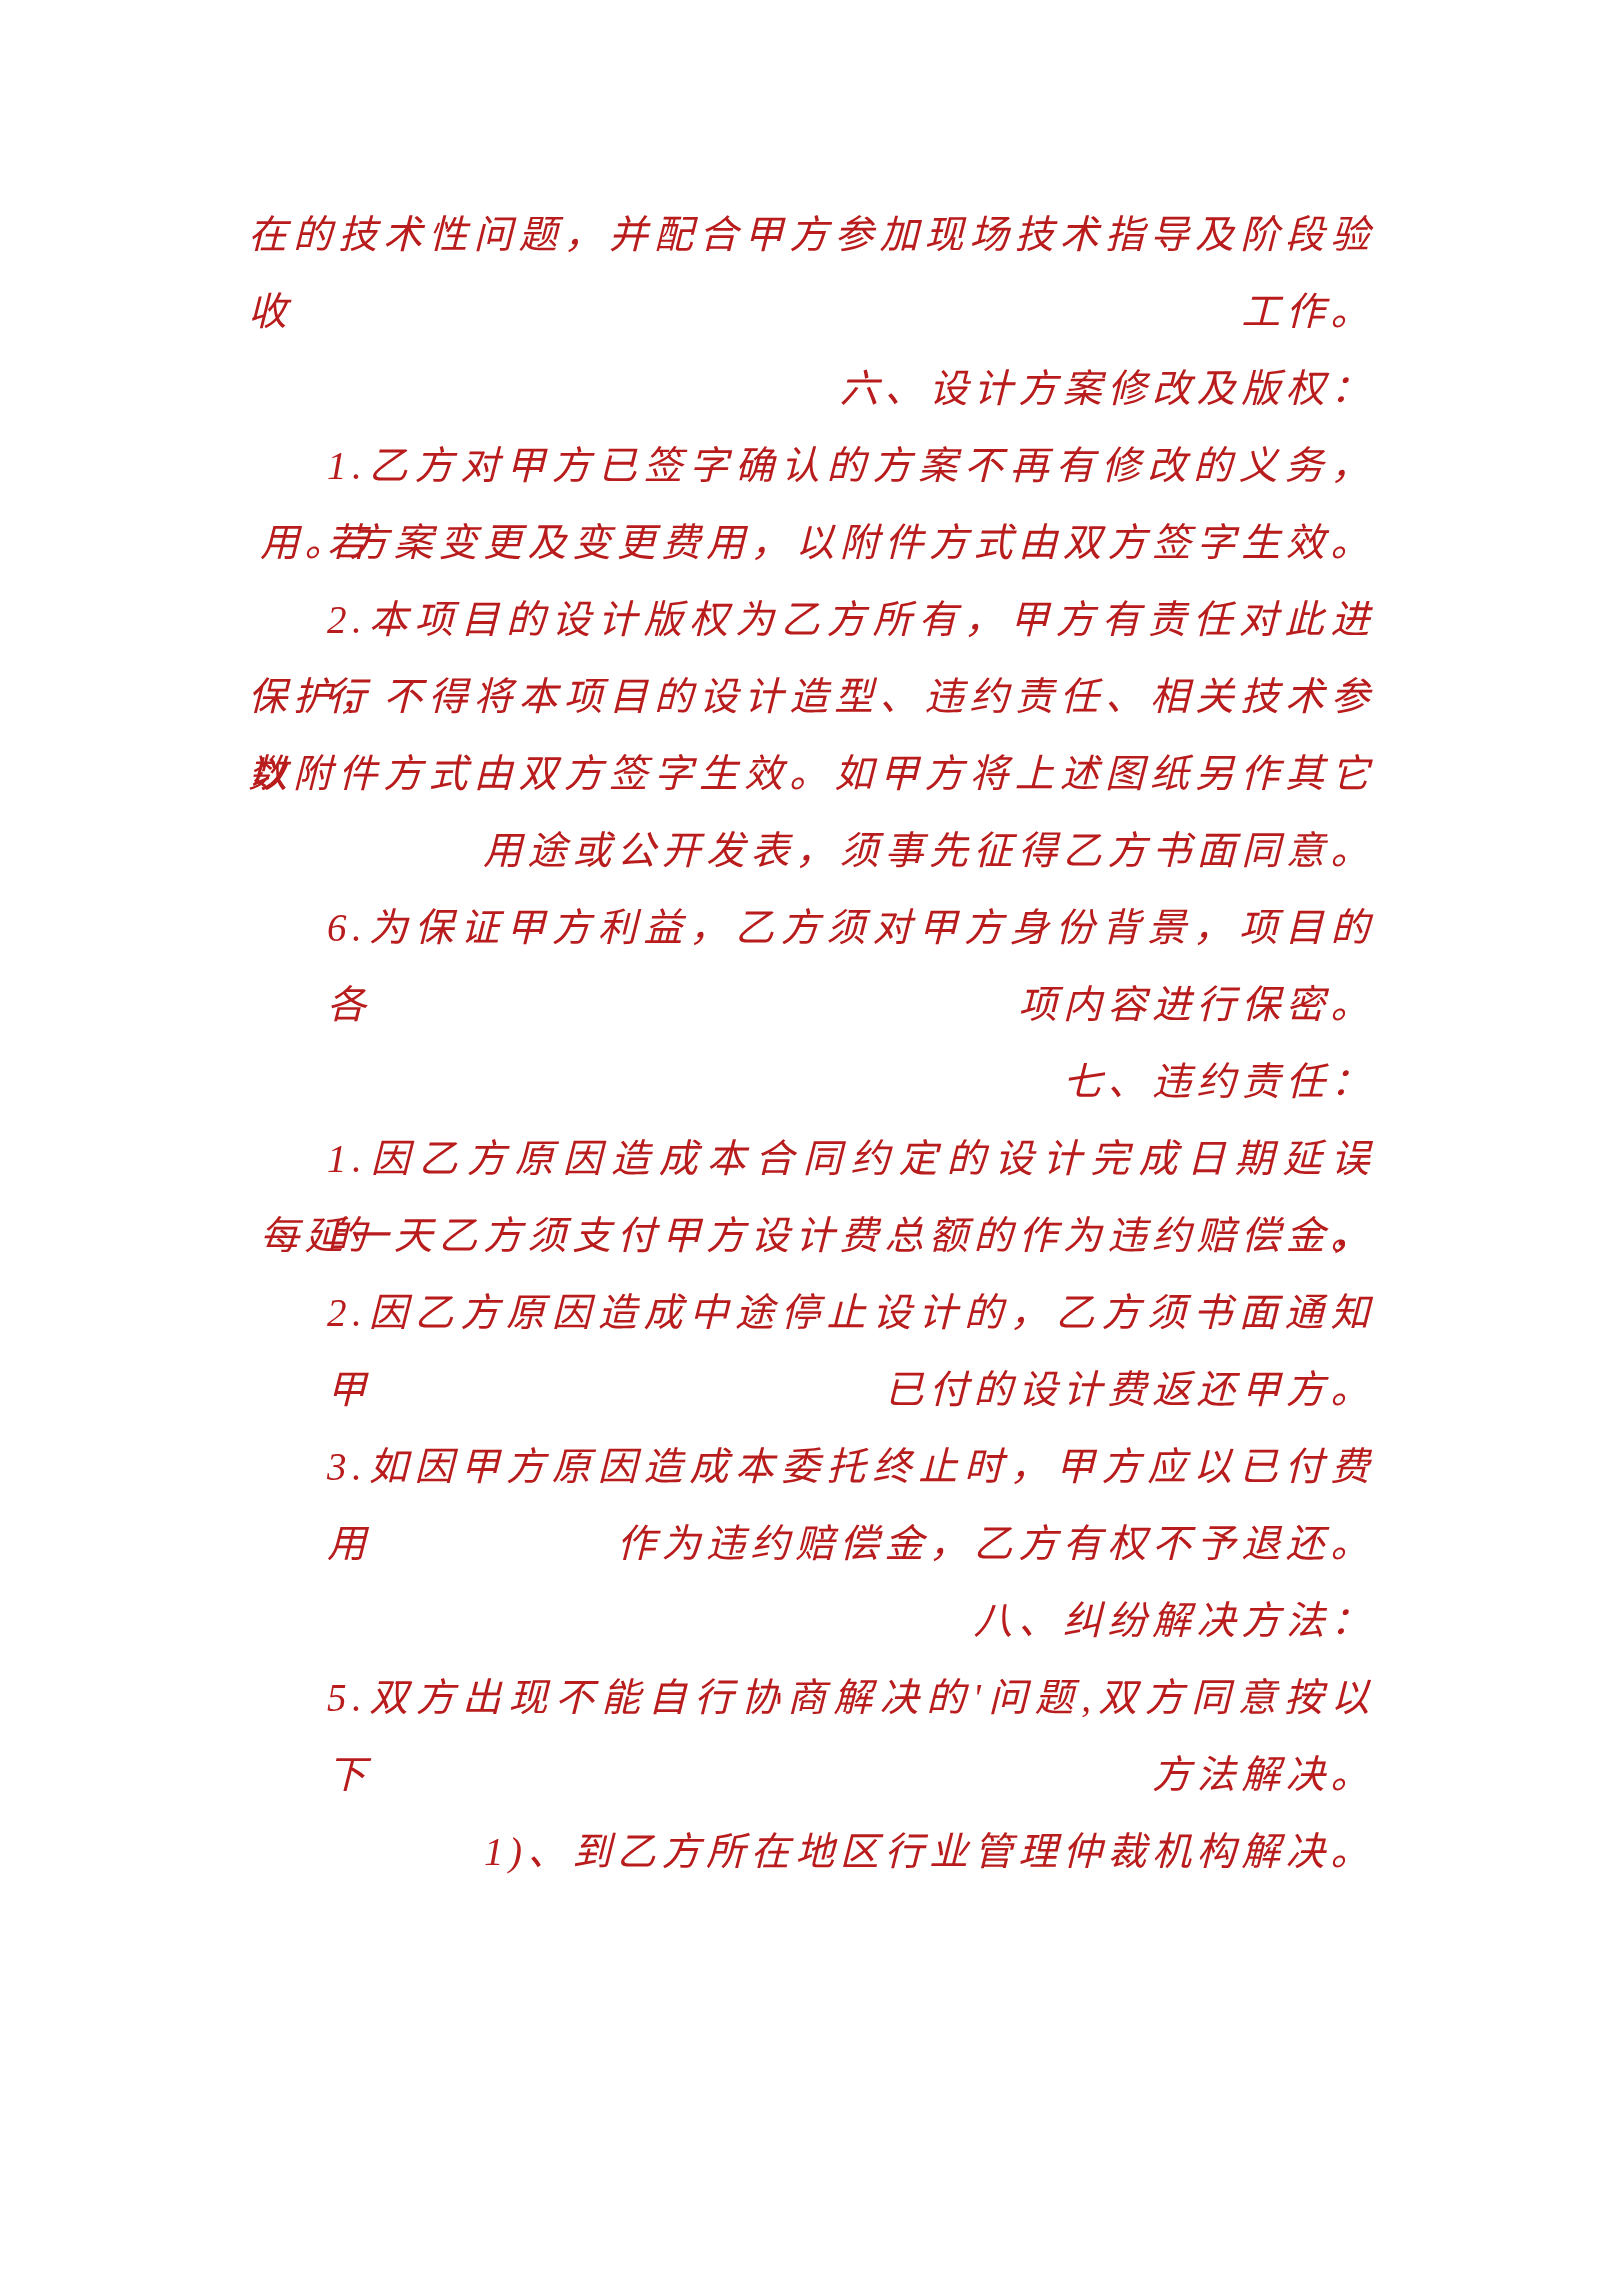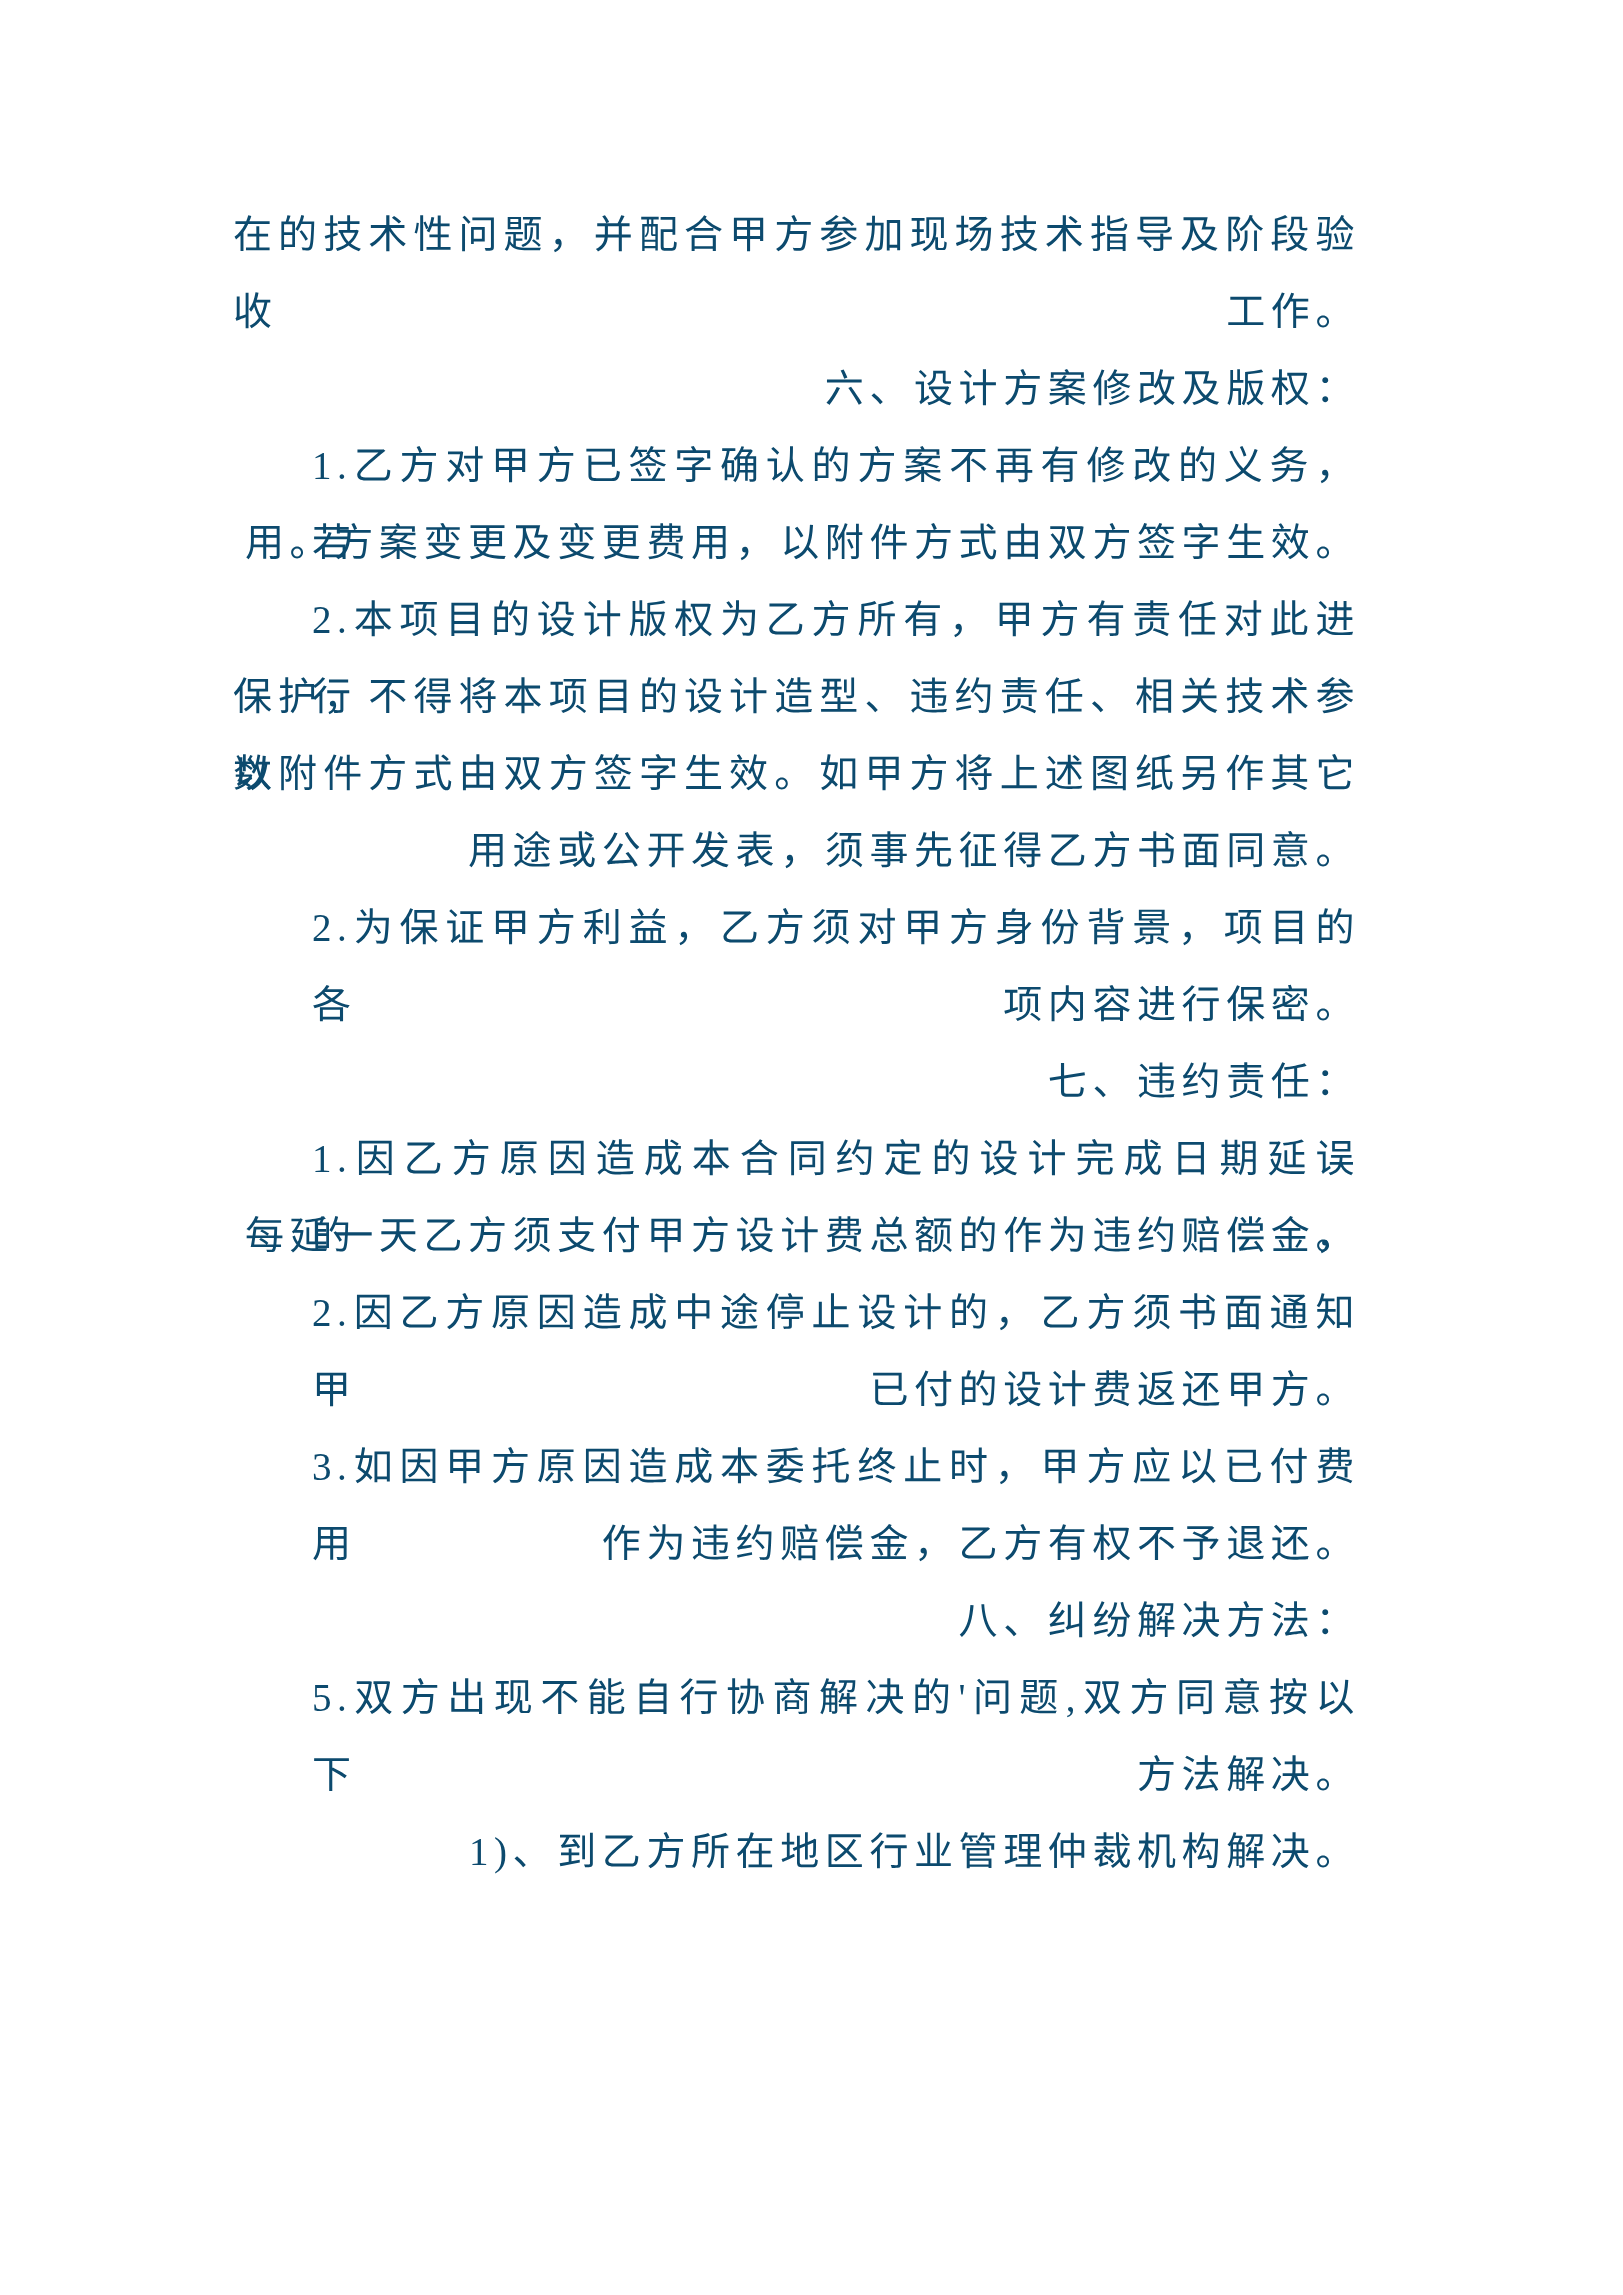--- a/index.html
+++ b/index.html
@@ -11,27 +11,28 @@
     position: relative;
     width: 1623px;
     height: 2295px;
     background: #ffffff;
     overflow: hidden;
     font-family: "Liberation Serif", "DejaVu Serif", serif;
     color: #000000;
   }
   .textblock {
     position: absolute;
-    left: 233px;
+    left: 248px;
     top: 196px;
     width: 1127px;
     font-size: 39px;
     line-height: 77px;
     letter-spacing: 5.6px;
-    color: #0c4a6e;
+    color: #b91c1c;
+    font-style: italic;
   }
   .line {
     height: 77px;
     white-space: nowrap;
     overflow: visible;
     text-align: right;
   }
   
   .line.justify {
     white-space: normal;
@@ -50,21 +51,21 @@
   <div class="textblock">
     <div class="line justify">在的技术性问题，并配合甲方参加现场技术指导及阶段验收</div>
     <div class="line">工作。</div>
     <div class="line indent">六、设计方案修改及版权：</div>
     <div class="line indent justify">1.乙方对甲方已签字确认的方案不再有修改的义务，若</div>
     <div class="line">用。方案变更及变更费用，以附件方式由双方签字生效。</div>
     <div class="line indent justify">2.本项目的设计版权为乙方所有，甲方有责任对此进行</div>
     <div class="line justify">保护，不得将本项目的设计造型、违约责任、相关技术参数</div>
     <div class="line justify">以附件方式由双方签字生效。如甲方将上述图纸另作其它</div>
     <div class="line">用途或公开发表，须事先征得乙方书面同意。</div>
-    <div class="line indent justify">2.为保证甲方利益，乙方须对甲方身份背景，项目的各</div>
+    <div class="line indent justify">6.为保证甲方利益，乙方须对甲方身份背景，项目的各</div>
     <div class="line">项内容进行保密。</div>
     <div class="line indent">七、违约责任：</div>
     <div class="line indent justify">1.因乙方原因造成本合同约定的设计完成日期延误的，</div>
     <div class="line">每延一天乙方须支付甲方设计费总额的作为违约赔偿金。</div>
     <div class="line indent justify">2.因乙方原因造成中途停止设计的，乙方须书面通知甲</div>
     <div class="line">已付的设计费返还甲方。</div>
     <div class="line indent justify">3.如因甲方原因造成本委托终止时，甲方应以已付费用</div>
     <div class="line">作为违约赔偿金，乙方有权不予退还。</div>
     <div class="line indent">八、纠纷解决方法：</div>
     <div class="line indent justify">5.双方出现不能自行协商解决的'问题,双方同意按以下</div>

